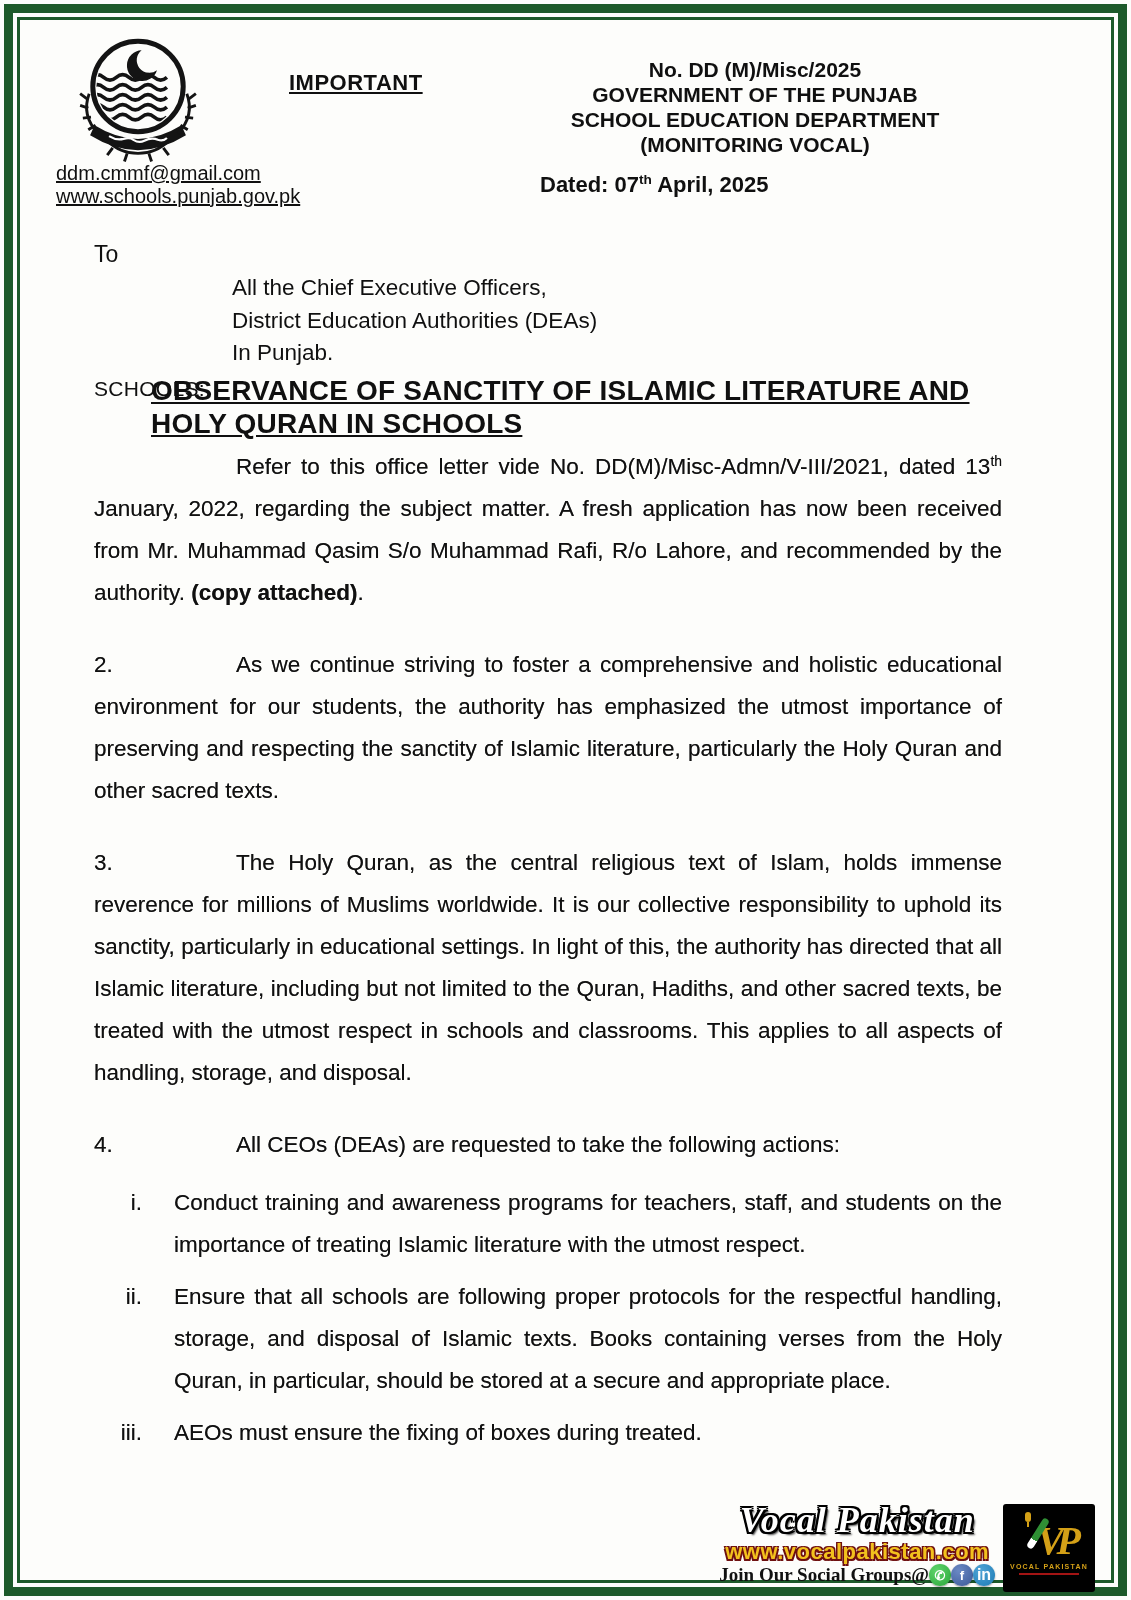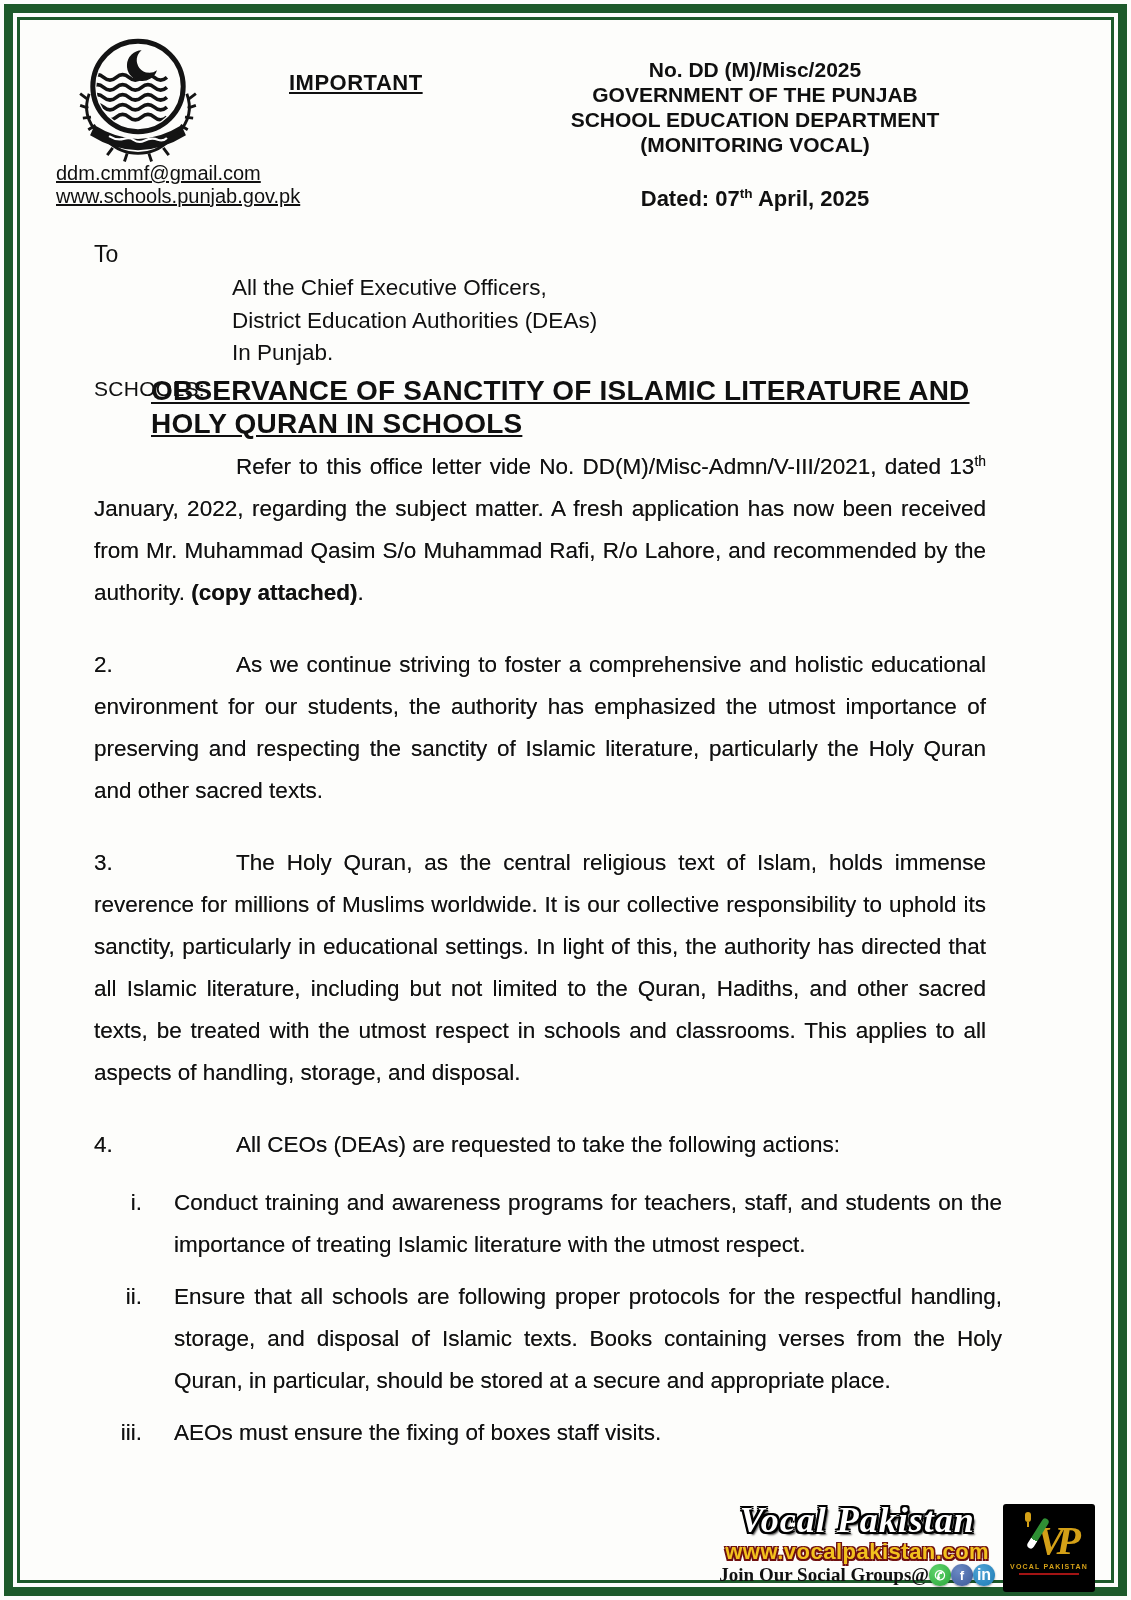--- a/index.html
+++ b/index.html
@@ -29,22 +29,22 @@
     position:absolute;left:289px;top:70px;
     font-size:22px;font-weight:700;letter-spacing:.5px;
     text-decoration:underline;
   }
   .gov-block{
     position:absolute;left:540px;top:57px;width:430px;
     text-align:center;font-weight:700;font-size:21px;line-height:25px;
   }
   .ref-no{font-size:21px;}
   .dated{
-    position:absolute;left:540px;top:186px;width:430px;
-    text-align:center;font-weight:700;font-size:22px;
+    position:absolute;left:540px;top:172px;width:430px;
+    text-align:left;font-weight:700;font-size:22px;
   }
   sup{font-size:.62em;vertical-align:super;line-height:0;}
 
   
   .to-label{position:absolute;left:94px;top:241px;font-size:23px;}
   .addr{position:absolute;left:232px;top:272px;font-size:22.5px;line-height:32.5px;}
 
   
   .subject-row{position:absolute;left:94px;top:374px;width:905px;}
   .subject-label{position:absolute;left:0;top:3px;font-size:21px;letter-spacing:.3px;}
@@ -52,21 +52,21 @@
     margin-left:57px;font-size:28px;font-weight:700;line-height:33px;
     text-decoration:underline;letter-spacing:.2px;
   }
 
   
   .bodytext{
     position:absolute;left:94px;top:446px;width:908px;
     font-size:22.5px;line-height:42px;text-align:justify;
     text-shadow:0 0 .5px rgba(0,0,0,.55);
   }
-  .para{position:relative;margin:0 16px 30px 0;text-indent:142px;}
+  .para{position:relative;margin:0 0 30px 0;text-indent:142px;}
   .pnum{position:absolute;left:0;top:0;text-indent:0;}
   .actions{list-style:none;margin:8px 0 0 0;padding:0;}
   .actions li{position:relative;padding-left:80px;margin-bottom:10px;text-align:justify;}
   .actions .inum{position:absolute;left:0;top:0;width:48px;text-align:right;}
   .b{font-weight:700;}
 
   
   .wm{position:absolute;right:36px;bottom:8px;display:flex;align-items:flex-end;z-index:6;}
   .wm-text{text-align:center;margin-right:8px;padding-bottom:6px;}
   .wm-title{
@@ -190,21 +190,21 @@
 
     <p class="para"><span class="pnum">2.</span><span>As we continue striving to foster a comprehensive and holistic educational environment for our students, the authority has emphasized the utmost importance of preserving and respecting the sanctity of Islamic literature, particularly the Holy Quran and other sacred texts.</span></p>
 
     <p class="para"><span class="pnum">3.</span><span>The Holy Quran, as the central religious text of Islam, holds immense reverence for millions of Muslims worldwide. It is our collective responsibility to uphold its sanctity, particularly in educational settings. In light of this, the authority has directed that all Islamic literature, including but not limited to the Quran, Hadiths, and other sacred texts, be treated with the utmost respect in schools and classrooms. This applies to all aspects of handling, storage, and disposal.</span></p>
 
     <p class="para" style="margin-bottom:16px;"><span class="pnum">4.</span><span>All CEOs (DEAs) are requested to take the following actions:</span></p>
 
     <ul class="actions">
       <li><span class="inum">i.</span><span>Conduct training and awareness programs for teachers, staff, and students on the importance of treating Islamic literature with the utmost respect.</span></li>
       <li><span class="inum">ii.</span><span>Ensure that all schools are following proper protocols for the respectful handling, storage, and disposal of Islamic texts. Books containing verses from the Holy Quran, in particular, should be stored at a secure and appropriate place.</span></li>
-      <li><span class="inum">iii.</span><span>AEOs must ensure the fixing of boxes staff visits.</span></li>
+      <li><span class="inum">iii.</span><span>AEOs must ensure the fixing of boxes during treated.</span></li>
     </ul>
   </div>
 
   <div class="wm">
     <div class="wm-text">
       <div class="wm-title">Vocal Pakistan</div>
       <div class="wm-url">www.vocalpakistan.com</div>
       <div class="wm-social">
         <span>Join Our Social Groups@</span>
         <span class="s-icon s-wa">✆</span>

